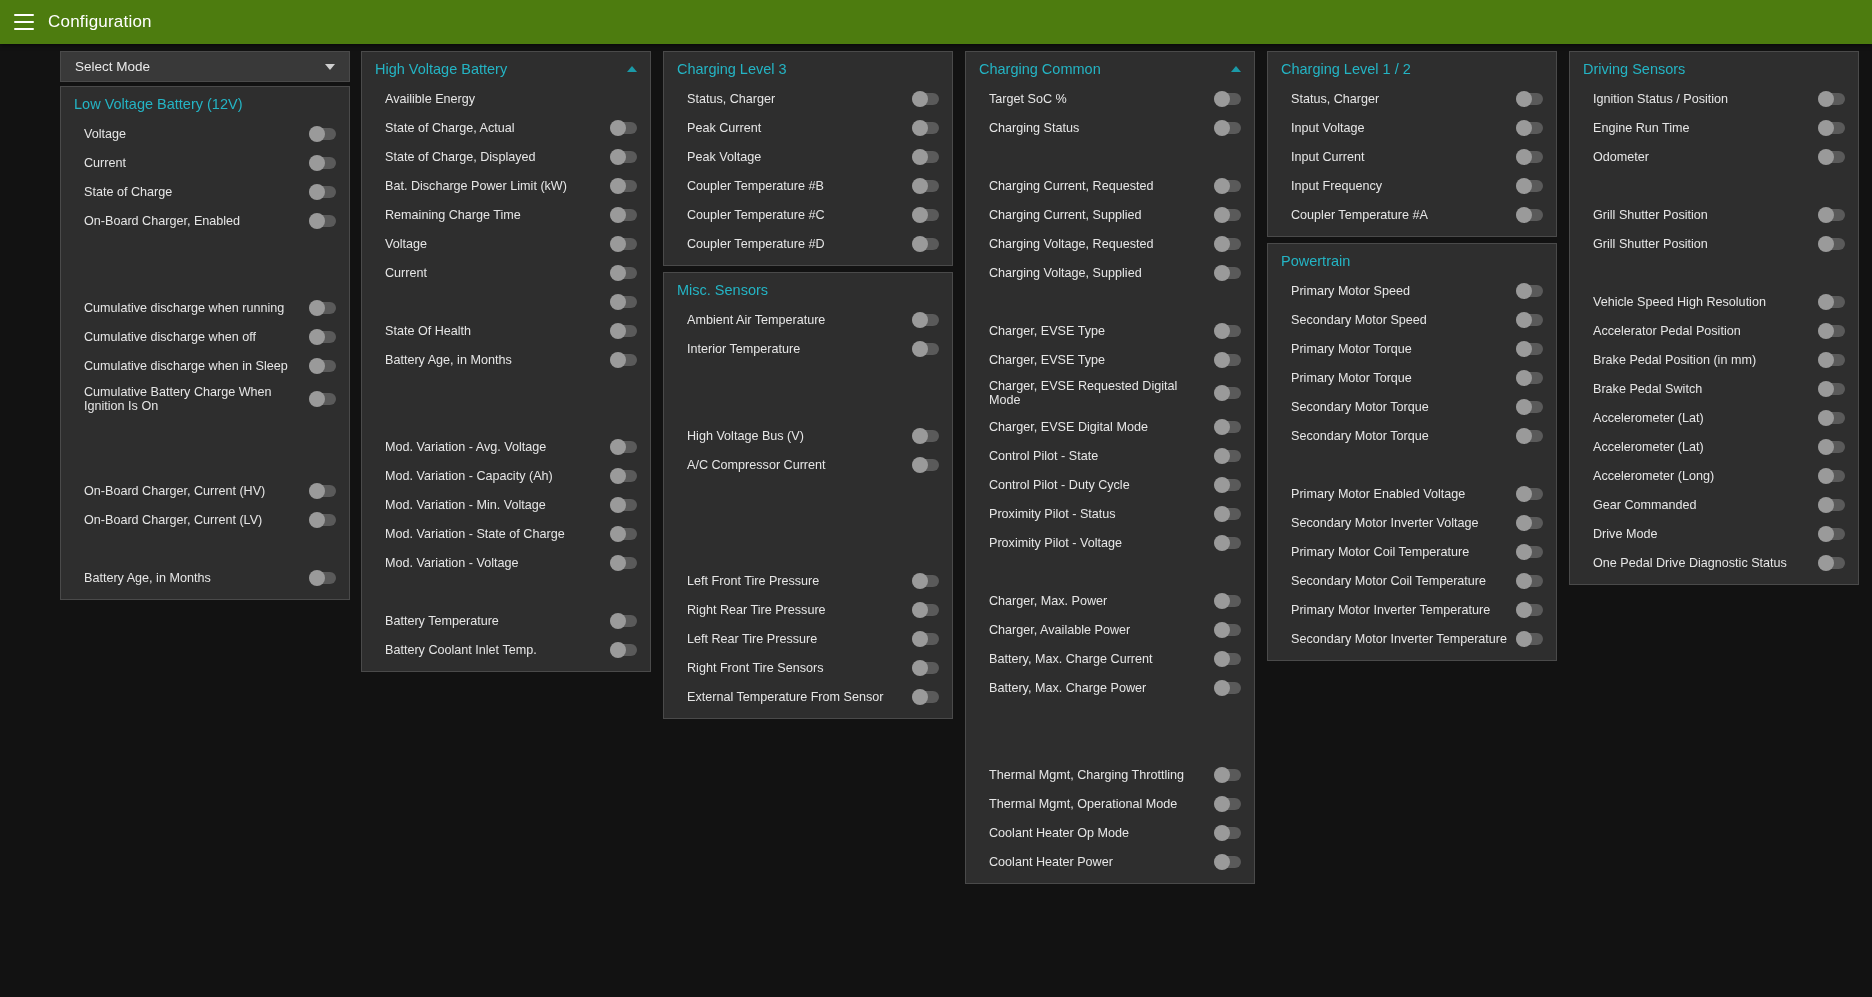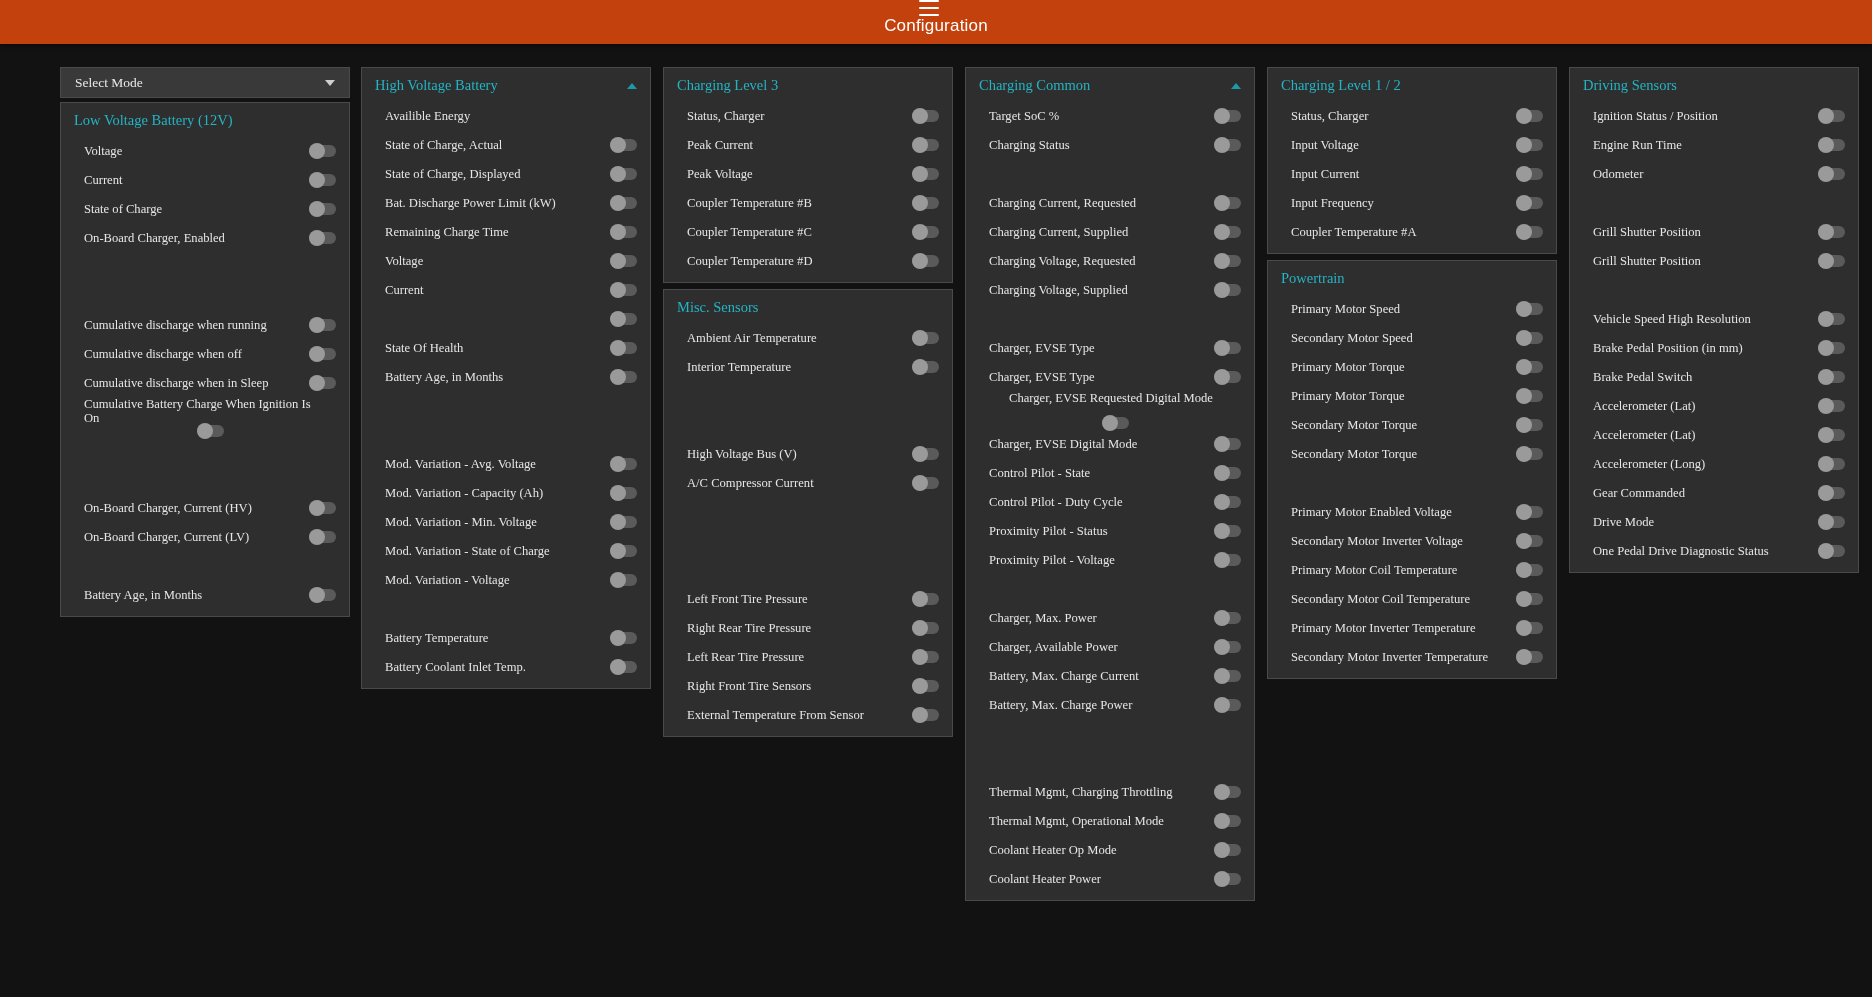--- a/index.html
+++ b/index.html
@@ -8,47 +8,45 @@
     width:1872px; height:997px;
     background:#121212;
     font-family:"Liberation Sans", sans-serif;
     color:#e8e8e8;
     overflow:hidden;
   }
 
   
   .appbar{
     height:44px; width:100%;
-    background:#c2410c;
+    background:#4d7c0f;
     display:flex; align-items:center;
     padding:0 14px;
     box-shadow:0 1px 4px rgba(0,0,0,.6);
-    flex-direction:column;
   }
   .hamburger{
     width:20px; height:16px;
     display:flex; flex-direction:column; justify-content:space-between;
     margin-right:14px; cursor:pointer;
   }
   .hamburger i{ display:block; height:2px; background:#ffffff; border-radius:1px;}
   .appbar-title{
     font-size:17px; color:#ffffff; letter-spacing:.2px;
   }
 
   
   .board{
     position:relative;
     width:100%; height:calc(100% - 44px);
     padding:7px 0 0 0;
   }
   .column{
     position:absolute;
-    top:23px;
+    top:7px;
     width:290px;
-    font-family:Liberation Serif, serif;
   }
   .col1{ left:60px; }
   .col2{ left:361px; }
   .col3{ left:663px;text-align:right; }
   .col4{ left:965px; }
   .col5{ left:1267px; }
   .col6{ left:1569px; }
 
   
   .selectmode{
@@ -92,21 +90,21 @@
     border-right:5px solid transparent;
     border-bottom:6px solid #1b9aa8;
   }
 
   
   .row{
     height:29px;
     display:flex; align-items:center; justify-content:space-between;
     padding:0 13px 0 23px;
   }
-  .row.tall{ height:38px; align-items:center;flex-direction:column; }
+  .row.tall{ height:38px; align-items:center; }
   .row-label{
     font-size:12.6px;
     color:#e6e6e6;
     line-height:14px;
     padding-right:8px;
     white-space:pre-line;
   }
   .spacer{ height:29px; }
 
   
@@ -736,20 +734,26 @@
           </span>
         </div>
         <div class="spacer"></div>
         <div class="row">
           <span class="row-label">Vehicle Speed High Resolution</span>
           <span class="toggle" role="switch" aria-checked="false">
             <i></i>
           </span>
         </div>
         <div class="row">
+          <span class="row-label">Accelerator Pedal Position</span>
+          <span class="toggle" role="switch" aria-checked="false">
+            <i></i>
+          </span>
+        </div>
+        <div class="row">
           <span class="row-label">Brake Pedal Position (in mm)</span>
           <span class="toggle" role="switch" aria-checked="false">
             <i></i>
           </span>
         </div>
         <div class="row">
           <span class="row-label">Brake Pedal Switch</span>
           <span class="toggle" role="switch" aria-checked="false">
             <i></i>
           </span>

